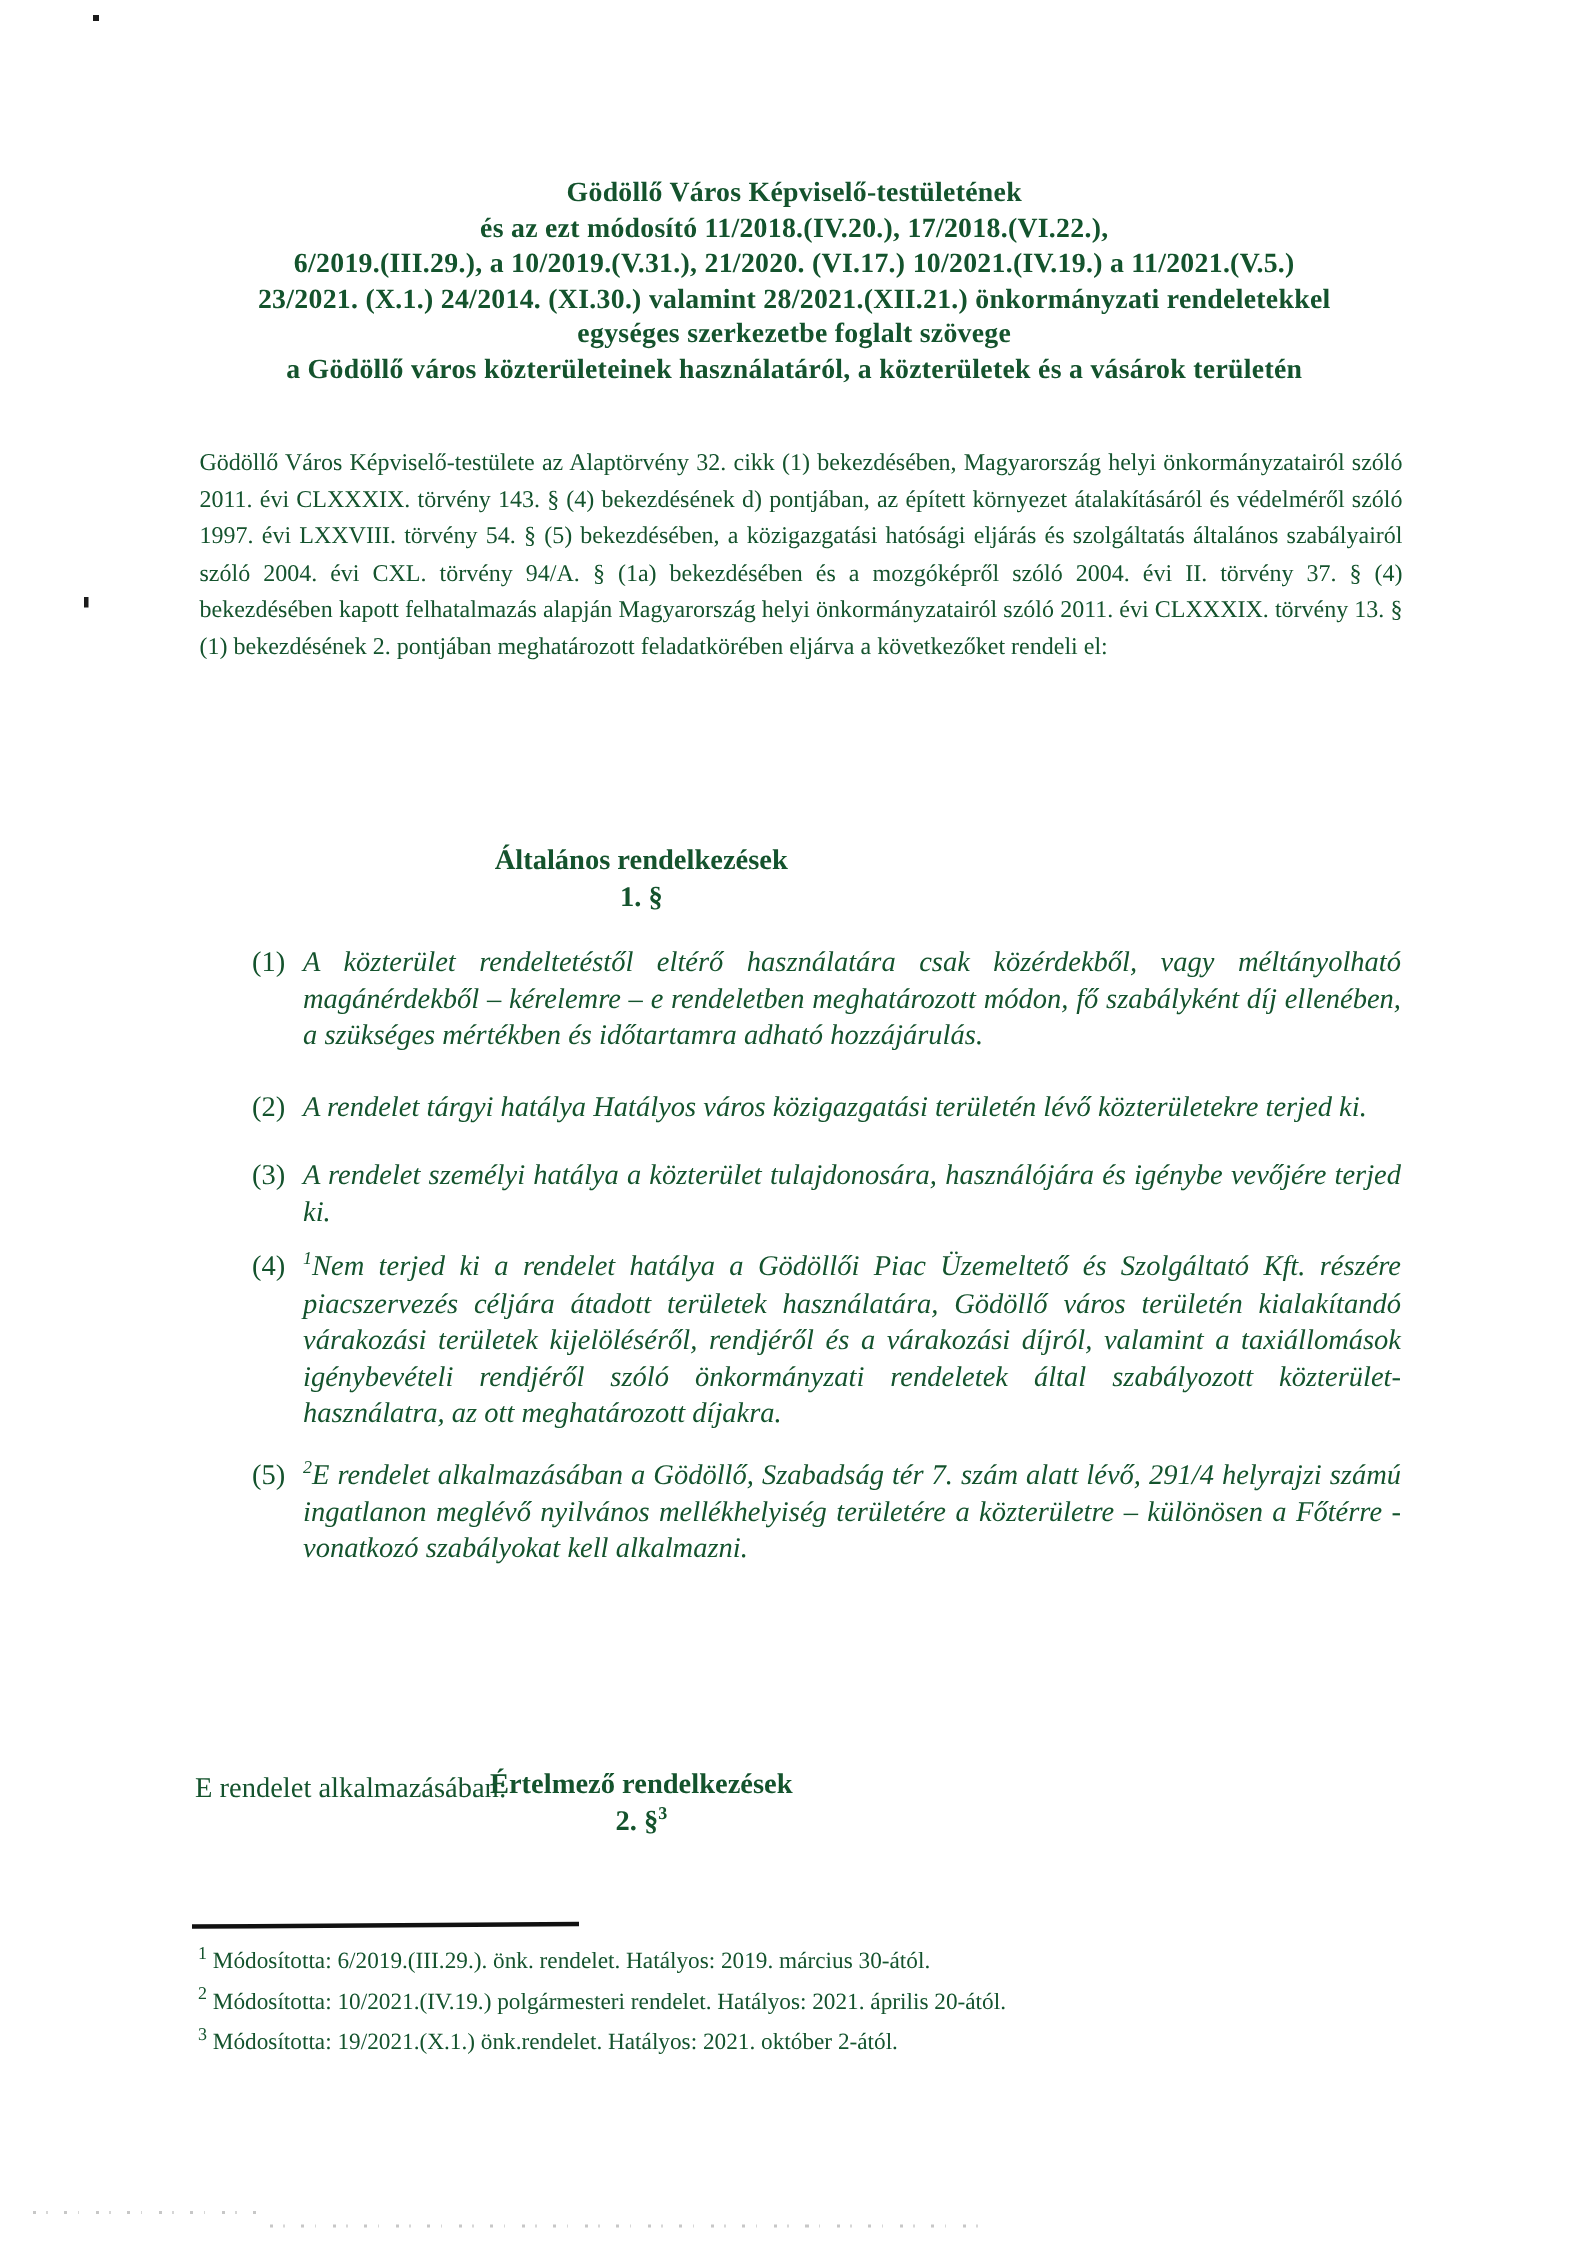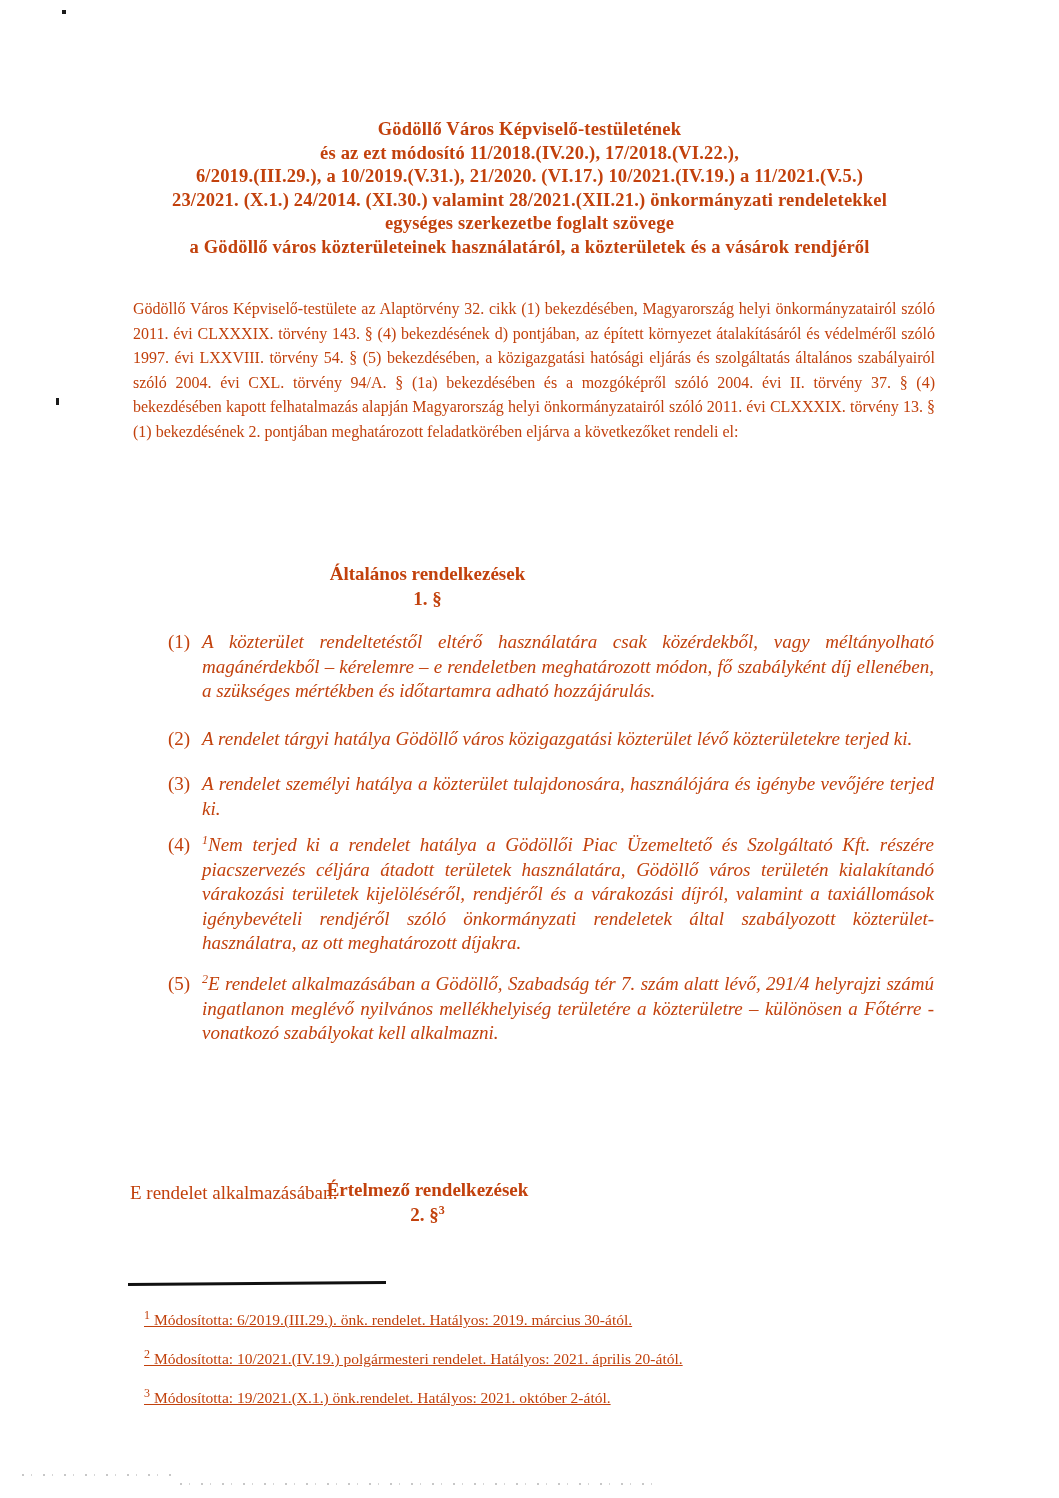--- a/index.html
+++ b/index.html
@@ -6,21 +6,21 @@
     margin: 0;
     padding: 0;
     background: #ffffff;
   }
   .page {
     position: relative;
     width: 1059px;
     height: 1498px;
     background: #ffffff;
     font-family: "Liberation Serif", "DejaVu Serif", serif;
-    color: #c2410c;
+    color: #14532d;
     overflow: hidden;
   }
   
   .artifact {
     position: absolute;
     background: #1b1b1b;
   }
   .dot1 { left: 62px; top: 10px; width: 4px; height: 4px; }
   .dot2 { left: 56px; top: 398px; width: 3px; height: 7px; }
 
@@ -109,21 +109,21 @@
     transform: rotate(-0.4deg);
   }
   .footnotes {
     position: absolute;
     top: 1292px;
     left: 128px;
     width: 700px;
     font-size: 15.5px;
     line-height: 23px;
   }
-  .fn { margin: 16px; text-decoration: underline; }
+  .fn { margin: 4px; }
 
   .bottom-speckles-1, .bottom-speckles-2 {
     position: absolute;
     height: 2px;
     opacity: 0.55;
     background: repeating-linear-gradient(90deg,
       #9a9a9a 0px, #9a9a9a 2px,
       transparent 2px, transparent 9px,
       #b5b5b5 9px, #b5b5b5 10px,
       transparent 10px, transparent 21px);
@@ -138,38 +138,38 @@
 
   <div class="artifact dot1"></div>
   <div class="artifact dot2"></div>
 
   <header class="title-block">
     <div>Gödöllő Város Képviselő-testületének</div>
     <div>és az ezt módosító 11/2018.(IV.20.), 17/2018.(VI.22.),</div>
     <div>6/2019.(III.29.), a 10/2019.(V.31.), 21/2020. (VI.17.) 10/2021.(IV.19.) a 11/2021.(V.5.)</div>
     <div>23/2021. (X.1.) 24/2014. (XI.30.) valamint 28/2021.(XII.21.) önkormányzati rendeletekkel</div>
     <div>egységes szerkezetbe foglalt szövege</div>
-    <div>a Gödöllő város közterületeinek használatáról, a közterületek és a vásárok rendjéről</div>
+    <div>a Gödöllő város közterületeinek használatáról, a közterületek és a vásárok területén</div>
   </header>
 
   <p class="intro">Gödöllő Város Képviselő-testülete az Alaptörvény 32. cikk (1) bekezdésében, Magyarország helyi önkormányzatairól szóló 2011. évi CLXXXIX. törvény 143. § (4) bekezdésének d) pontjában, az épített környezet átalakításáról és védelméről szóló 1997. évi LXXVIII. törvény 54. § (5) bekezdésében, a közigazgatási hatósági eljárás és szolgáltatás általános szabályairól szóló 2004. évi CXL. törvény 94/A. § (1a) bekezdésében és a mozgóképről szóló 2004. évi II. törvény 37. § (4) bekezdésében kapott felhatalmazás alapján Magyarország helyi önkormányzatairól szóló 2011. évi CLXXXIX. törvény 13. § (1) bekezdésének 2. pontjában meghatározott feladatkörében eljárva a következőket rendeli el:</p>
 
   <div class="sec-heading sec1">
     <div>Általános rendelkezések</div>
     <div>1. §</div>
   </div>
 
   <div class="clause c1">
     <span class="num">(1)</span>
     <span class="ctext"><sup></sup><span>A közterület rendeltetéstől eltérő használatára csak közérdekből, vagy méltányolható magánérdekből – kérelemre – e rendeletben meghatározott módon, fő szabályként díj ellenében, a szükséges mértékben és időtartamra adható hozzájárulás.</span></span>
   </div>
 
   <div class="clause c2">
     <span class="num">(2)</span>
-    <span class="ctext"><sup></sup><span>A rendelet tárgyi hatálya Gödöllő város közigazgatási közterület lévő közterületekre terjed ki.</span></span>
+    <span class="ctext"><sup></sup><span>A rendelet tárgyi hatálya Hatályos város közigazgatási területén lévő közterületekre terjed ki.</span></span>
   </div>
 
   <div class="clause c3">
     <span class="num">(3)</span>
     <span class="ctext"><sup></sup><span>A rendelet személyi hatálya a közterület tulajdonosára, használójára és igénybe vevőjére terjed ki.</span></span>
   </div>
 
   <div class="clause c4">
     <span class="num">(4)</span>
     <span class="ctext"><sup>1</sup><span>Nem terjed ki a rendelet hatálya a Gödöllői Piac Üzemeltető és Szolgáltató Kft. részére piacszervezés céljára átadott területek használatára, Gödöllő város területén kialakítandó várakozási területek kijelöléséről, rendjéről és a várakozási díjról, valamint a taxiállomások igénybevételi rendjéről szóló önkormányzati rendeletek által szabályozott közterület-használatra, az ott meghatározott díjakra.</span></span>

